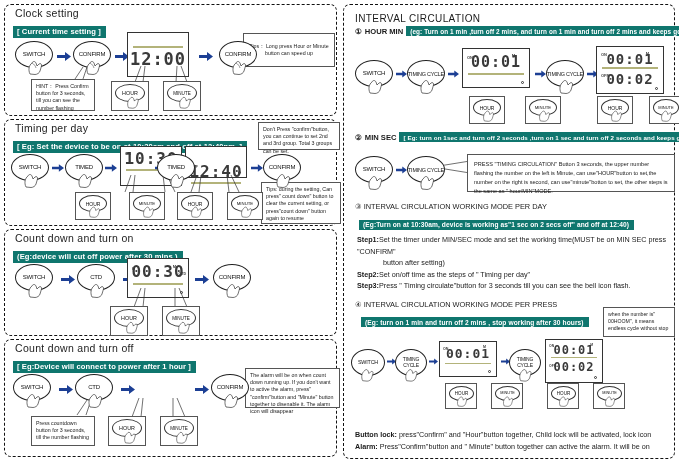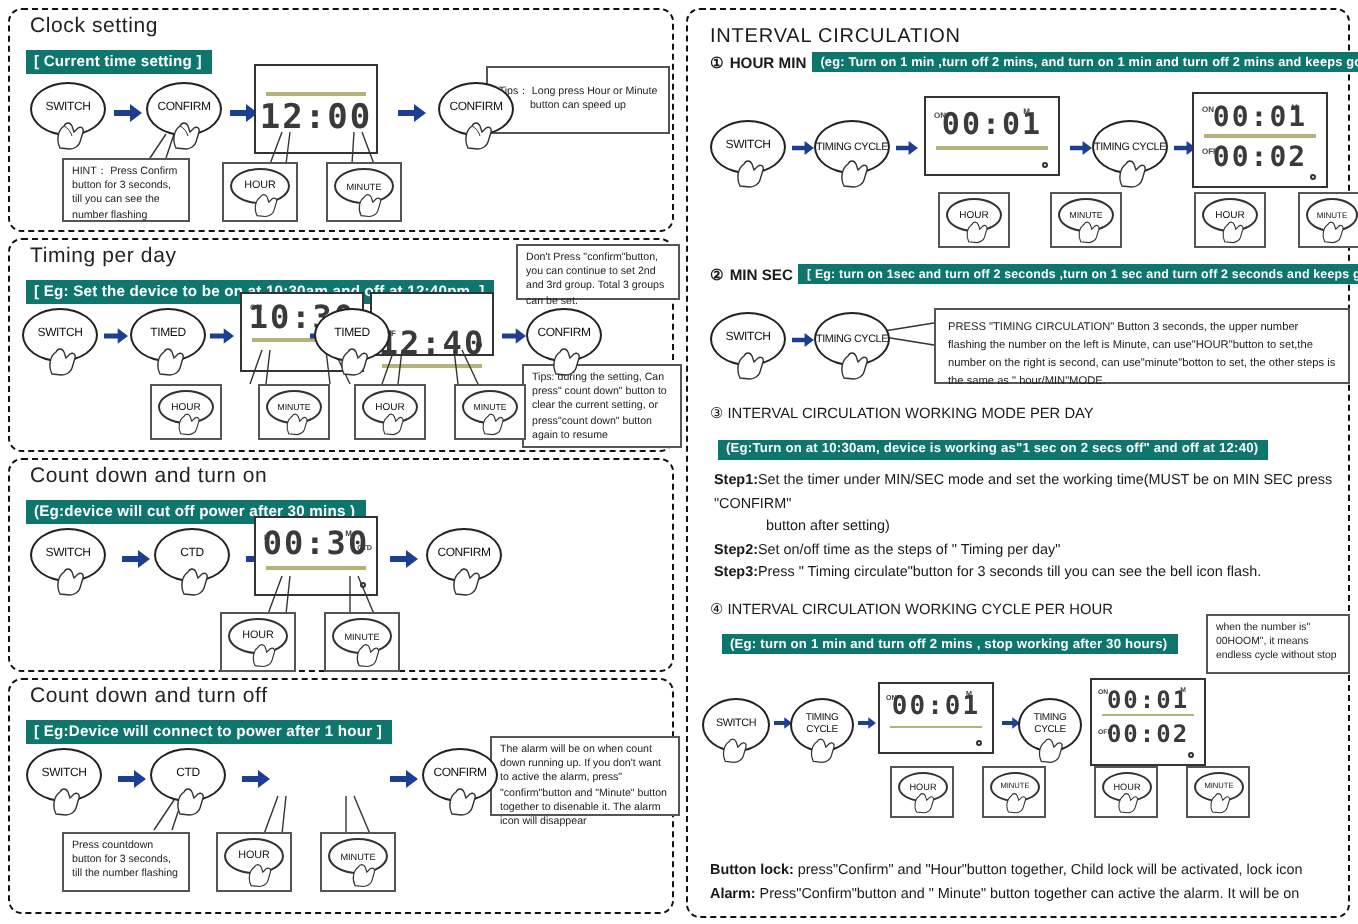--- a/index.html
+++ b/index.html
@@ -657,21 +657,21 @@
 
       <div class="steps" style="margin-top:3px;">
         <div><b>Step1:</b><span>Set the timer under MIN/SEC mode and set the working time(MUST be on MIN SEC  press "CONFIRM"</span></div>
         <div class="ind"><span>button after setting)</span></div>
         <div><b>Step2:</b><span>Set on/off time as the steps of " Timing per day"</span></div>
         <div><b>Step3:</b><span>Press " Timing circulate"button for 3 seconds till you can see the bell icon flash.</span></div>
       </div>
 
       <div style="padding-left:6px; font-size:7.4px; margin-top:8px;">
         <span>④</span>
-        <span>INTERVAL CIRCULATION  WORKING CYCLE PER HOUR</span>
+        <span>INTERVAL CIRCULATION  WORKING MODE PER PRESS</span>
       </div>
       <div style="padding-left:12px; margin-top:2px;">
         <span class="banner" style="margin-left:0; font-size:6.6px;">(Eg: turn on 1 min and turn off 2 mins , stop working after 30 hours)</span>
       </div>
 
       <div style="position:relative; height:100px; margin-top:2px;">
         <div class="note" style="left:254px; top:-24px; width:72px; height:30px; font-size:5.2px; line-height:7px;">when the number is" 00HOOM", it means endless cycle without stop</div>
 
         <div class="btn" style="left:2px; top:18px;">
           <div class="circ" style="width:34px; font-size:5.4px;">SWITCH</div>

